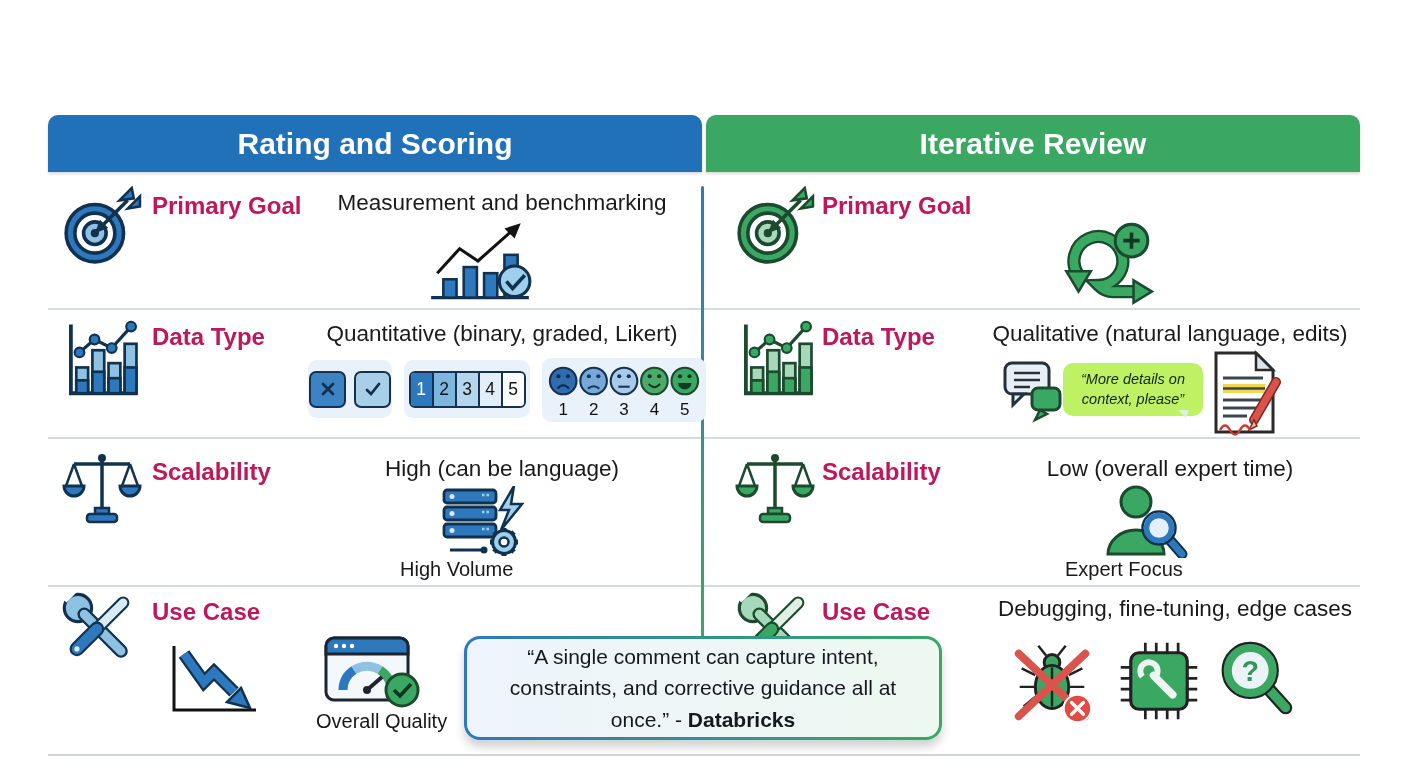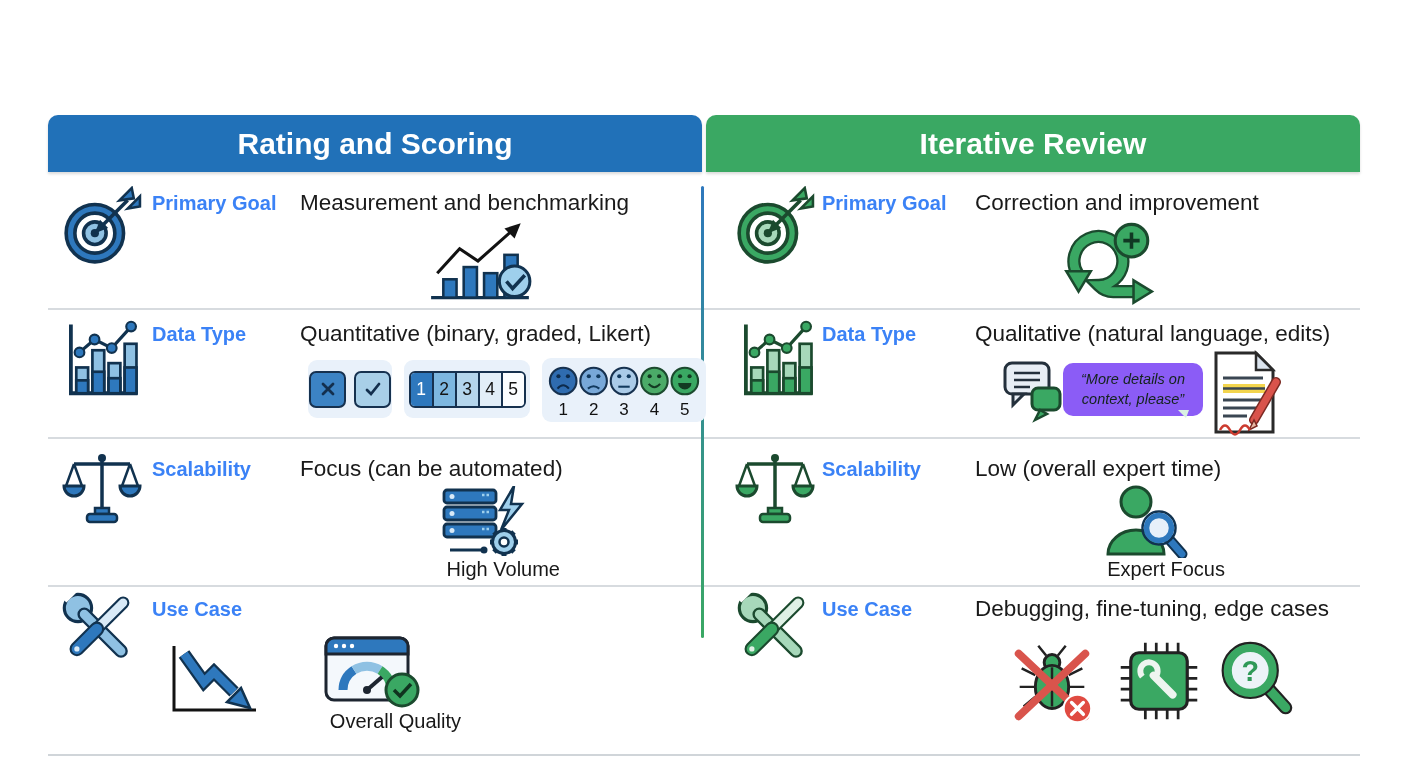--- a/index.html
+++ b/index.html
@@ -17,44 +17,44 @@
   .hdr-left{left:48px;width:654px;background:#2171b8;}
   .hdr-right{left:706px;width:654px;background:#3aa863;}
 
   
   .hline{position:absolute;left:48px;width:1312px;height:2px;background:#d7dbdf;}
   .vdivider{position:absolute;left:701px;top:186px;width:3px;height:452px;
             background:linear-gradient(#2e78bd,#3aa863);border-radius:2px;}
 
   
   .row-icon{position:absolute;}
-  .row-label{position:absolute;font-size:20px;font-weight:700;color:#3b82f6;}
-  .row-value{position:absolute;font-size:22.5px;color:#1a1a1a;text-align:left;}
-  .caption{position:absolute;font-size:20px;color:#181818;text-align:right;}
+  .row-label{position:absolute;font-size:24px;font-weight:700;color:#be185d;}
+  .row-value{position:absolute;font-size:22.5px;color:#1a1a1a;text-align:center;}
+  .caption{position:absolute;font-size:20px;color:#181818;text-align:left;}
 
   
   .blue{--out:#11324f;--mid:#2e78bd;--light:#8fc1e3;--pale:#d9eaf7;}
   .green{--out:#1b4a2e;--mid:#3aa863;--light:#a7d8ba;--pale:#dff0e5;}
 
   
   .chipbox{position:absolute;background:#e9f1fa;border-radius:9px;display:flex;
            align-items:center;justify-content:center;gap:8px;}
   .bin-box{width:33px;height:33px;border:2.5px solid #16314f;border-radius:7px;
            display:flex;align-items:center;justify-content:center;}
   .likert{display:flex;border:2.5px solid #16314f;border-radius:6px;overflow:hidden;}
   .likert .cell{width:21px;height:33px;display:flex;align-items:center;justify-content:center;
                 font-size:17.5px;font-weight:500;border-right:2px solid #16314f;}
   .likert .cell:last-child{border-right:none;}
   .emoji-wrap{position:absolute;background:#e9f1fa;border-radius:9px;
               display:flex;flex-direction:column;align-items:center;padding:4px 6px 2px;}
   .emoji-nums{display:flex;width:152px;}
   .emoji-nums span{flex:1;text-align:center;font-size:17px;font-weight:500;color:#111;}
 
   
-  .speech{position:absolute;background:#8b5cf6;border-radius:10px;padding:7px 9px;
+  .speech{position:absolute;background:#bef264;border-radius:10px;padding:7px 9px;
           font-size:14.5px;font-style:italic;text-align:center;color:#14241c;line-height:1.35;}
   .speech:after{content:"";position:absolute;right:14px;bottom:-10px;
                 border:8px solid transparent;border-top-color:#d9f0e2;border-right-width:3px;}
 
   
   .quote-outer{position:absolute;left:464px;top:636px;width:478px;height:104px;
                padding:3px;border-radius:16px;box-sizing:border-box;
                background:linear-gradient(90deg,#2e78bd,#3aa863);
                box-shadow:0 7px 10px rgba(0,0,0,.18);z-index:5;}
   .quote-inner{width:100%;height:100%;border-radius:13px;box-sizing:border-box;
@@ -117,21 +117,20 @@
       <circle cx="34" cy="46" r="19.5" fill="#ffffff" stroke="var(--out)" stroke-width="3.5"></circle>
       <circle cx="34" cy="46" r="11" fill="var(--light)" stroke="var(--out)" stroke-width="3.5"></circle>
       <circle cx="34" cy="46" r="4" fill="var(--out)"></circle>
       <line x1="36" y1="44" x2="66" y2="14" stroke="var(--out)" stroke-width="3.5"></line>
       <path d="M34 46 L47 41 39 33 Z" fill="var(--out)"></path>
       <path d="M58 14 L70 2 72 12 Z" fill="var(--mid)" stroke="var(--out)" stroke-width="2.5"></path>
       <path d="M66 22 L78 10 78 20 Z" fill="var(--mid)" stroke="var(--out)" stroke-width="2.5"></path>
     </svg>
   </div>
   <div class="row-label" style="left:822px;top:192px">Primary Goal</div>
-  <div class="row-value" style="left:975px;top:190px;width:390px">Correction and improvement</div>
   <div class="row-icon" style="left:1048px;top:214px">
     <svg width="112" height="92" viewBox="0 0 110 90">
       <path d="M30 60 A24 24 0 1 1 50 70 Q56 76 64 76 L84 76" fill="none" stroke="#1b4a2e" stroke-width="13" stroke-linecap="round"></path>
       <path d="M30 60 A24 24 0 1 1 50 70 Q56 76 64 76 L84 76" fill="none" stroke="#3aa863" stroke-width="8.5" stroke-linecap="round"></path>
       <polygon points="18,56 42,56 30,76" fill="#3aa863" stroke="#1b4a2e" stroke-width="2.5"></polygon>
       <polygon points="84,65 102,76 84,87" fill="#3aa863" stroke="#1b4a2e" stroke-width="2.5"></polygon>
       <circle cx="82" cy="26" r="16" fill="#3aa863" stroke="#1b4a2e" stroke-width="3"></circle>
       <path d="M74 26 h16 M82 18 v16" stroke="#103823" stroke-width="3.5"></path>
     </svg>
   </div>
@@ -266,21 +265,21 @@
       <circle cx="40" cy="10" r="4" fill="var(--out)"></circle>
       <line x1="12" y1="16" x2="68" y2="16" stroke="var(--out)" stroke-width="3.5"></line>
       <path d="M12 16 L4 38 M12 16 L20 38 M68 16 L60 38 M68 16 L76 38" fill="none" stroke="var(--out)" stroke-width="2.5"></path>
       <path d="M2 38 A10 10 0 0 0 22 38 Z" fill="var(--mid)" stroke="var(--out)" stroke-width="3"></path>
       <path d="M58 38 A10 10 0 0 0 78 38 Z" fill="var(--mid)" stroke="var(--out)" stroke-width="3"></path>
       <rect x="33" y="60" width="14" height="6" fill="var(--mid)" stroke="var(--out)" stroke-width="2.5"></rect>
       <rect x="25" y="66" width="30" height="8" rx="3" fill="var(--mid)" stroke="var(--out)" stroke-width="2.5"></rect>
     </svg>
   </div>
   <div class="row-label" style="left:152px;top:458px">Scalability</div>
-  <div class="row-value" style="left:300px;top:456px;width:404px">Focus (can be automated)</div>
+  <div class="row-value" style="left:300px;top:456px;width:404px">High (can be language)</div>
   <div class="row-icon" style="left:430px;top:486px">
     <svg width="100" height="72" viewBox="0 0 100 72">
       <rect x="14" y="4" width="52" height="13" rx="3" fill="#2e78bd" stroke="#11324f" stroke-width="2.8"></rect>
       <rect x="14" y="21" width="52" height="13" rx="3" fill="#2e78bd" stroke="#11324f" stroke-width="2.8"></rect>
       <rect x="14" y="38" width="52" height="13" rx="3" fill="#2e78bd" stroke="#11324f" stroke-width="2.8"></rect>
       <circle cx="22" cy="10.5" r="2.5" fill="#d9eaf7"></circle>
         <circle cx="22" cy="27.5" r="2.5" fill="#d9eaf7"></circle>
         <circle cx="22" cy="44.5" r="2.5" fill="#d9eaf7"></circle>
       <path d="M52 9 h8 M52 26 h8 M52 43 h8" stroke="#9ecfec" stroke-width="2.5" stroke-dasharray="2.5 2"></path>
       <polygon points="84,0 70,24 79,24 71,44 92,18 81,18" fill="#9ecfec" stroke="#11324f" stroke-width="2.5"></polygon>
@@ -408,14 +407,21 @@
   <div class="row-icon" style="left:1212px;top:636px">
     <svg width="86" height="86" viewBox="0 0 90 90">
       <line x1="58" y1="54" x2="77" y2="75" stroke="#222" stroke-width="14" stroke-linecap="round"></line>
       <line x1="58" y1="54" x2="77" y2="75" stroke="#3aa863" stroke-width="9.5" stroke-linecap="round"></line>
       <circle cx="40" cy="36" r="28.5" fill="#ecf3f8" stroke="#222" stroke-width="3"></circle>
       <circle cx="40" cy="36" r="23.5" fill="none" stroke="#3aa863" stroke-width="8.5"></circle>
       <text x="40" y="47" text-anchor="middle" font-family="Liberation Sans, sans-serif" font-size="30" font-weight="700" fill="#2f9957">?</text>
     </svg>
   </div>
 
+  <div class="quote-outer">
+    <div class="quote-inner">
+      <div class="quote-text">
+        <span>“A single comment can capture intent, constraints, and corrective guidance all at once.” - </span><b>Databricks</b>
+      </div>
+    </div>
+  </div>
 
 </div>
 
 </body></html>

